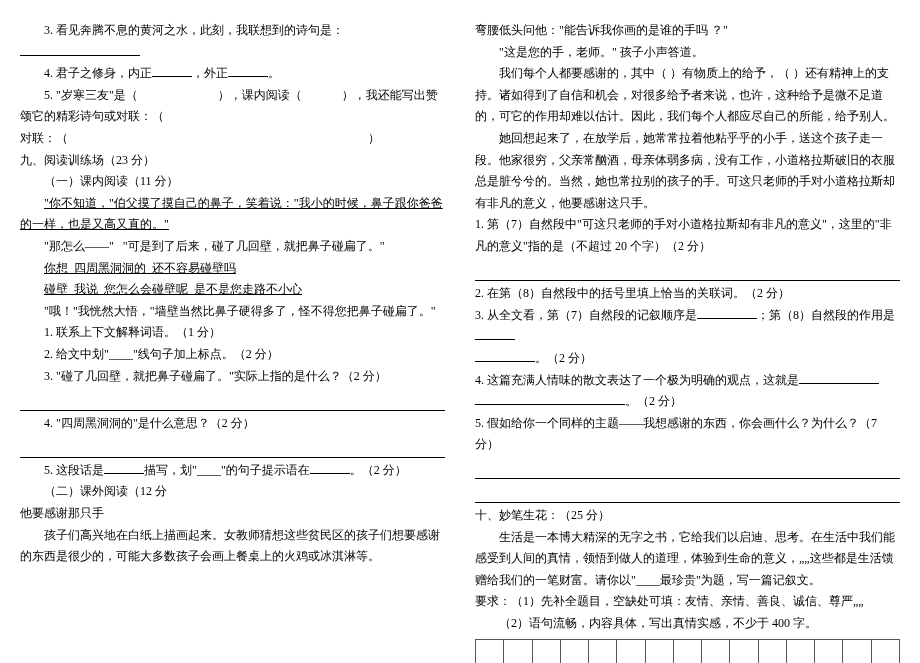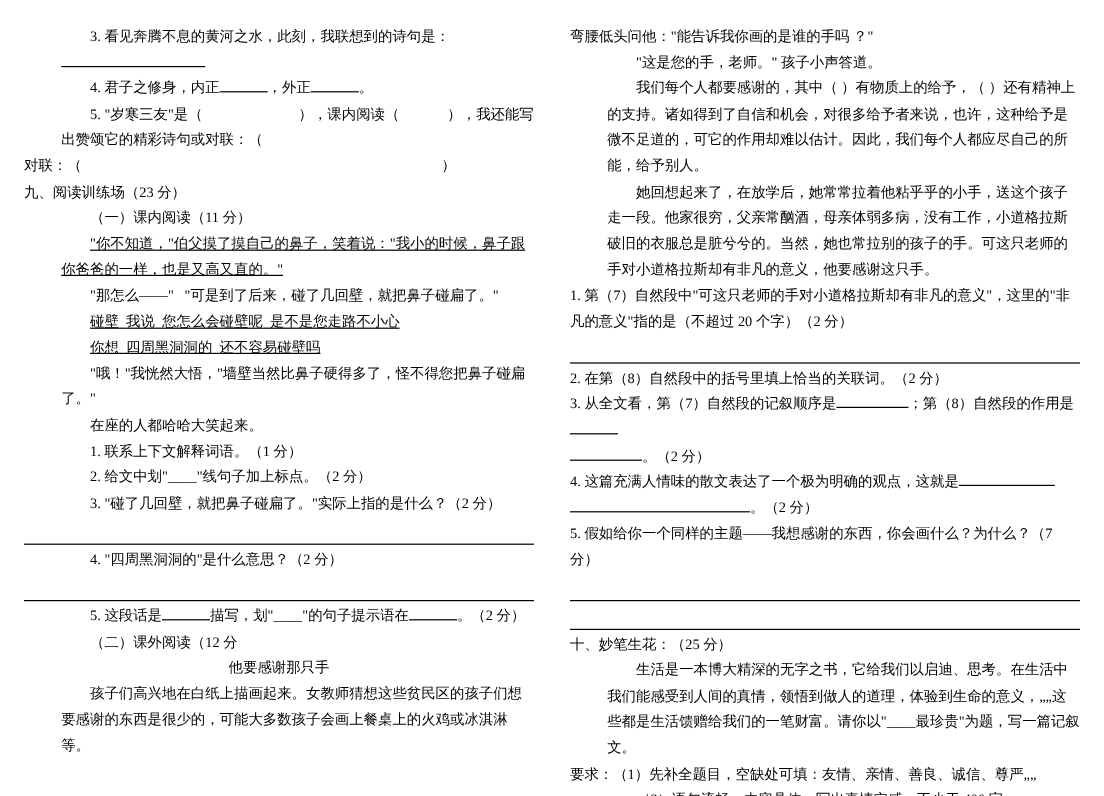--- a/index.html
+++ b/index.html
@@ -7,21 +7,21 @@
       font-family: "SimSun", "宋体", serif;
       font-size: 12px;
       line-height: 1.8;
       padding: 20px;
       display: flex;
       gap: 30px;
       background: #fff;
       color: #000;
     }
     .col { flex: 1; }
-    .indent { text-indent: 2em; margin-left: 31px; }
+    .indent { text-indent: 2em; }
     .underline { text-decoration: underline; }
     .blank-line {
       display: inline-block;
       border-bottom: 1px solid #000;
       min-width: 40px;
     }
     .blank-line-full {
       display: block;
       border-bottom: 1px solid #000;
       height: 1.8em;
@@ -30,38 +30,37 @@
     .grid-table {
       border-collapse: collapse;
       width: 100%;
       margin-top: 4px;
     }
     .grid-table td {
       border: 1px solid #555;
       height: 26px;
       width: 6.66%;
     }
-    .center { text-align: center; }
+    .center { text-align: left; }
   </style>
 </head>
 <body>
 
 <div class="col">
   <p class="indent"><span>3. 看见奔腾不息的黄河之水，此刻，我联想到的诗句是：</span><span class="blank-line" style="min-width:120px"></span></p>
   <p class="indent"><span>4. 君子之修身，内正</span><span class="blank-line"></span><span>，外正</span><span class="blank-line"></span><span>。</span></p>
   <p class="indent"><span>5. "岁寒三友"是（</span><span style="display:inline-block;width:80px"></span><span>），课内阅读（</span><span style="display:inline-block;width:40px"></span><span>），我还能写出赞颂它的精彩诗句或对联：（</span></p>
   <p>对联：（<span style="display:inline-block;width:300px"></span><span>）</span></p>
   <p>九、阅读训练场（23 分）</p>
   <p class="indent">（一）课内阅读（11 分）</p>
   <p class="indent underline">"你不知道，"伯父摸了摸自己的鼻子，笑着说："我小的时候，鼻子跟你爸爸的一样，也是又高又直的。"</p>
   <p class="indent"><span>"那怎么——"</span>&nbsp;&nbsp;&nbsp;<span>"可是到了后来，碰了几回壁，就把鼻子碰扁了。"</span></p>
+  <p class="indent underline"><span>你想</span>&nbsp;&nbsp;<span>四周黑洞洞的</span>&nbsp;&nbsp;<span>还不容易碰壁吗</span></p>
   <p class="indent underline"><span>碰壁</span>&nbsp;&nbsp;<span>我说</span>&nbsp;&nbsp;<span>您怎么会碰壁呢</span>&nbsp;&nbsp;<span>是不是您走路不小心</span></p>
-  <p class="indent underline"><span>你想</span>&nbsp;&nbsp;<span>四周黑洞洞的</span>&nbsp;&nbsp;<span>还不容易碰壁吗</span></p>
   <p class="indent">"哦！"我恍然大悟，"墙壁当然比鼻子硬得多了，怪不得您把鼻子碰扁了。"</p>
-  <p class="indent">在座的人都哈哈大笑起来。</p>
   <p class="indent">1. 联系上下文解释词语。（1 分）</p>
   <p class="indent">2. 给文中划"____"线句子加上标点。（2 分）</p>
   <p class="indent">3. "碰了几回壁，就把鼻子碰扁了。"实际上指的是什么？（2 分）</p>
   <div class="blank-line-full"></div>
   <p class="indent">4. "四周黑洞洞的"是什么意思？（2 分）</p>
   <div class="blank-line-full"></div>
   <p class="indent"><span>5. 这段话是</span><span class="blank-line"></span><span>描写，划"____"的句子提示语在</span><span class="blank-line"></span><span>。（2 分）</span></p>
   <p class="indent">（二）课外阅读（12 分</p>
   <p class="center">他要感谢那只手</p>
   <p class="indent">孩子们高兴地在白纸上描画起来。女教师猜想这些贫民区的孩子们想要感谢的东西是很少的，可能大多数孩子会画上餐桌上的火鸡或冰淇淋等。</p>

